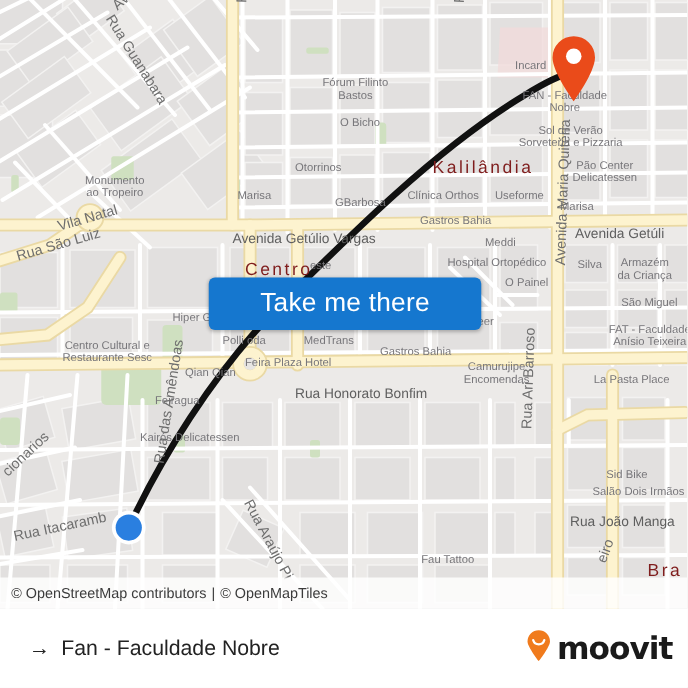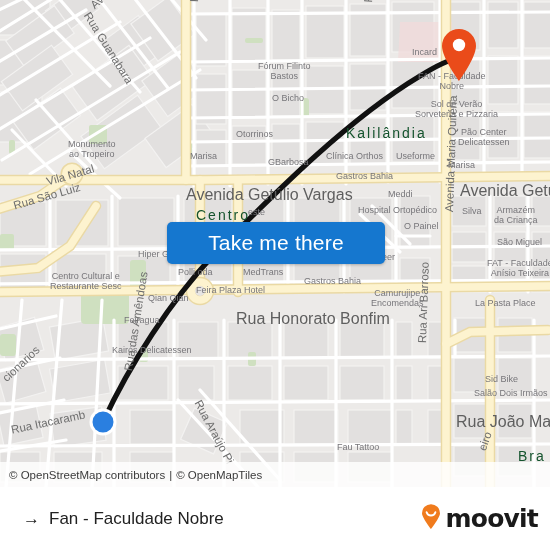--- a/index.html
+++ b/index.html
@@ -42,22 +42,22 @@
   .lbl {
     position: absolute;
     white-space: nowrap;
     font-family: "Liberation Sans", sans-serif;
     color: #6b6b6b;
     pointer-events: none;
     line-height: 1.08;
   }
   .lbl.poi   { font-size: 9px;  color: #77767a; }
   .lbl.street{ font-size: 11.5px; color: #6e6e6e; }
-  .lbl.bigst { font-size: 16px; color: #5f5f5f; }
-  .lbl.area  { font-size: 14px; color: #14532d; letter-spacing: 2px; }
+  .lbl.bigst { font-size: 11px; color: #5f5f5f; }
+  .lbl.area  { font-size: 14px; color: #7f1d1d; letter-spacing: 2px; }
   .lbl.ctr   { text-align: center; }
 
   
   #take-me-there {
     position: absolute;
     left: 167px;
     top: 222px;
     width: 218px;
     height: 42px;
     background: #1577cf;

